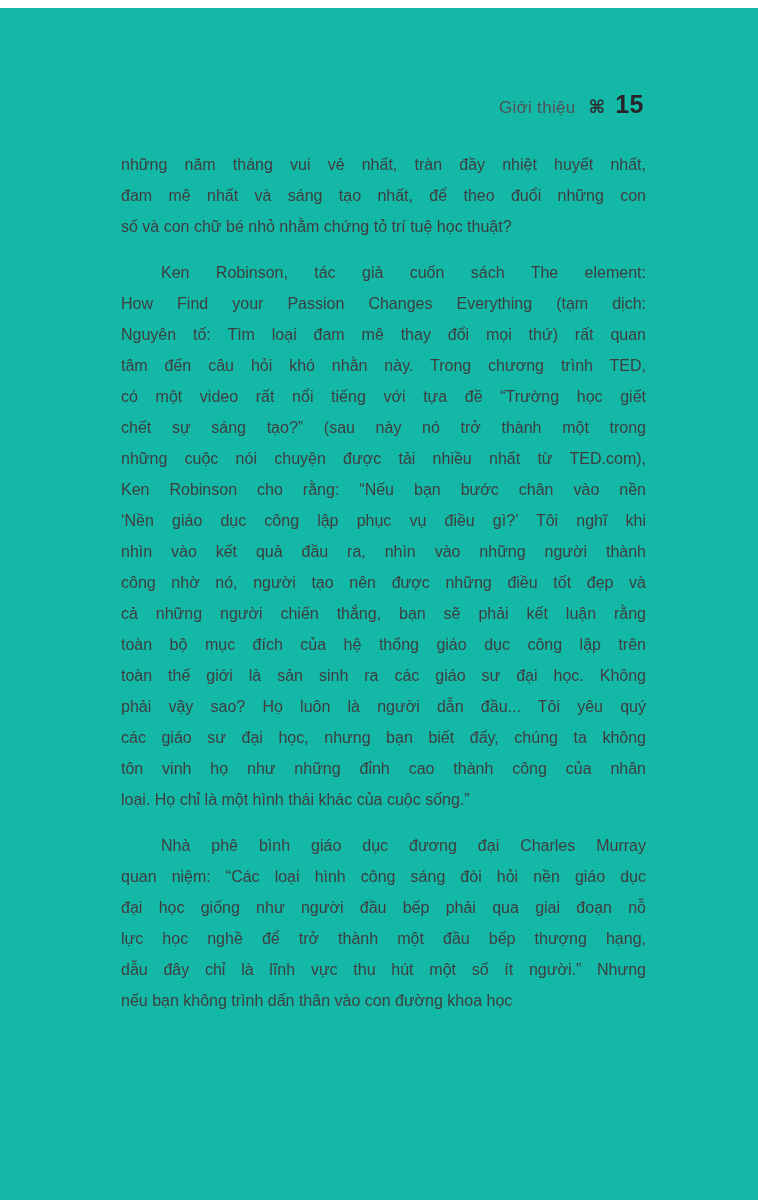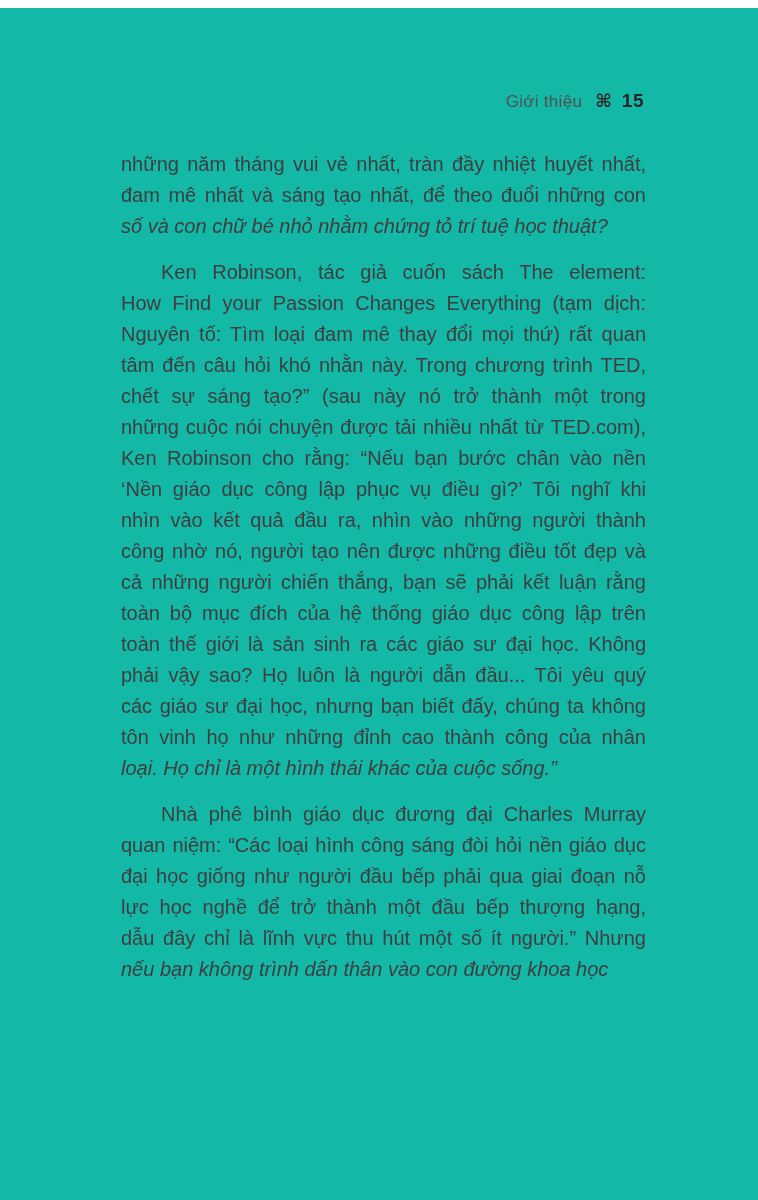--- a/index.html
+++ b/index.html
@@ -29,43 +29,43 @@
     color: #505155;
   }
   .header .cmd {
     font-family: "DejaVu Sans", sans-serif;
     font-size: 18px;
     font-weight: bold;
     color: #2e2e30;
     margin-left: 13px;
   }
   .header .pagenum {
-    font-size: 19px;
+    font-size: 25px;
     font-weight: bold;
     letter-spacing: 0.5px;
     color: #262628;
     margin-left: 10px;
   }
   .content {
     position: absolute;
     top: 141px;
     left: 121px;
     width: 525px;
-    font-size: 20px;
+    font-size: 16px;
     line-height: 31px;
     color: #3e3e40;
   }
   .para { margin: 0 0 15px 0; }
   .para:last-child { margin-bottom: 0; }
   .line {
     height: 31px;
     text-align: justify;
   }
   .line.just { text-align-last: justify; }
-  .line.end  { text-align-last: left; font-style: italic; }
+  .line.end  { text-align-last: left; }
   .line.indent { text-indent: 40px; }
   .it { }
 </style>
 </head>
 <body>
 
 <div class="page" style="background: #14b8a6; margin-top: 8px;">
   <div class="header">
     <span class="section-title" style="color: rgb(80, 81, 85);">Giới thiệu</span>
     <span class="cmd">⌘</span>
@@ -75,20 +75,21 @@
       <div class="para">
         <div class="line just"><span>những năm tháng vui vẻ nhất, tràn đầy nhiệt huyết nhất,</span></div>
         <div class="line just"><span>đam mê nhất và sáng tạo nhất, để theo đuổi những con</span></div>
         <div class="line end"><span>số và con chữ bé nhỏ nhằm chứng tỏ trí tuệ học thuật?</span></div>
       </div>
       <div class="para">
         <div class="line just indent"><span>Ken Robinson, tác giả cuốn sách </span><span class="it">The element:</span></div>
         <div class="line just"><span class="it">How Find your Passion Changes Everything</span><span> (tạm dịch:</span></div>
         <div class="line just"><span>Nguyên tố: Tìm loại đam mê thay đổi mọi thứ) rất quan</span></div>
         <div class="line just"><span>tâm đến câu hỏi khó nhằn này. Trong chương trình TED,</span></div>
+        <div class="line just"><span>có một video rất nổi tiếng với tựa đề “Trường học giết</span></div>
         <div class="line just"><span>chết sự sáng tạo?” (sau này nó trở thành một trong</span></div>
         <div class="line just"><span>những cuộc nói chuyện được tải nhiều nhất từ TED.com),</span></div>
         <div class="line just"><span>Ken Robinson cho rằng: “Nếu bạn bước chân vào nền</span></div>
         <div class="line just"><span>‘Nền giáo dục công lập phục vụ điều gì?’ Tôi nghĩ khi</span></div>
         <div class="line just"><span>nhìn vào kết quả đầu ra, nhìn vào những người thành</span></div>
         <div class="line just"><span>công nhờ nó, người tạo nên được những điều tốt đẹp và</span></div>
         <div class="line just"><span>cả những người chiến thắng, bạn sẽ phải kết luận rằng</span></div>
         <div class="line just"><span>toàn bộ mục đích của hệ thống giáo dục công lập trên</span></div>
         <div class="line just"><span>toàn thế giới là sản sinh ra các giáo sư đại học. Không</span></div>
         <div class="line just"><span>phải vậy sao? Họ luôn là người dẫn đầu... Tôi yêu quý</span></div>

